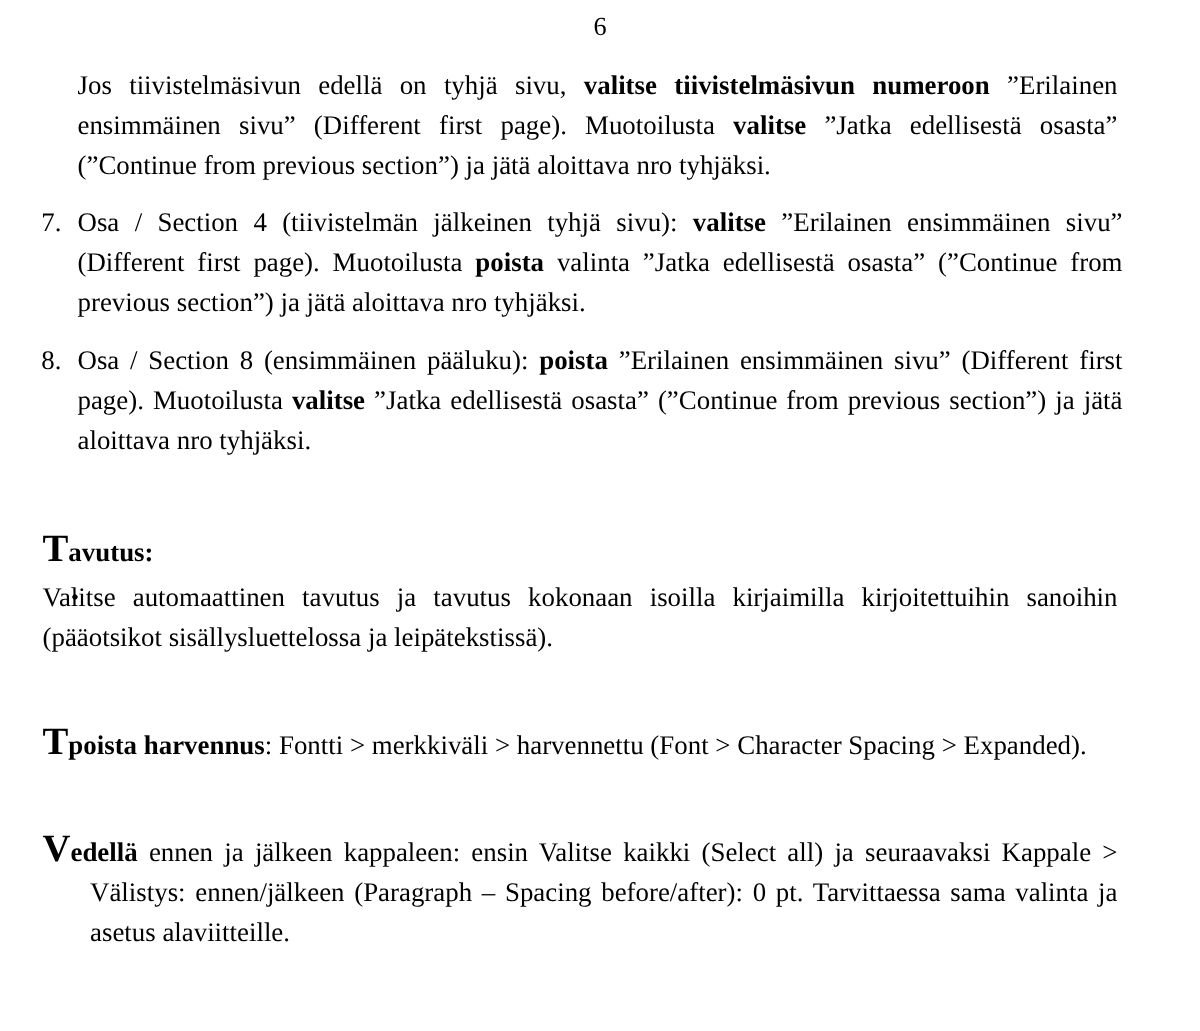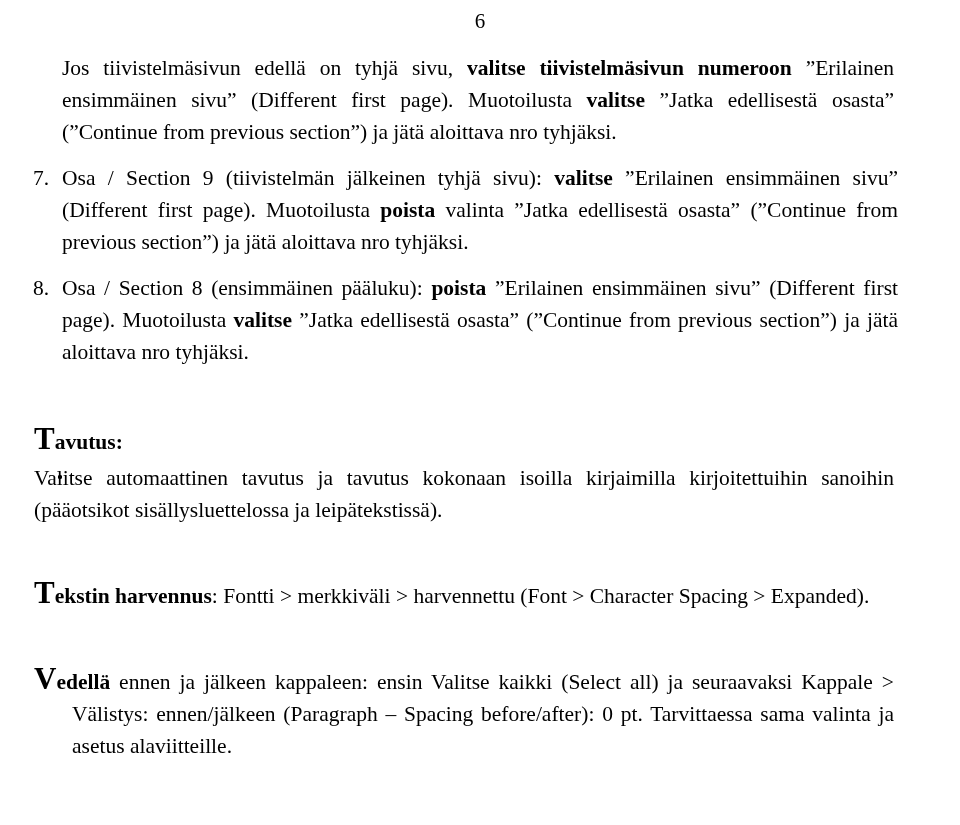--- a/index.html
+++ b/index.html
@@ -122,21 +122,21 @@
 <div class="page">
 
   <div class="page-number">6</div>
 
   <div class="content">
 
     <p class="cont-para"><span>Jos tiivistelmäsivun edellä on tyhjä sivu, </span><b>valitse tiivistelmäsivun numeroon</b><span> ”Erilainen ensimmäinen sivu” (Different first page). Muotoilusta </span><b>valitse</b><span> ”Jatka edellisestä osasta” (”Continue from previous section”) ja jätä aloittava nro tyhjäksi.</span></p>
 
     <ol class="numlist">
       <li>
-        <span class="marker">7.</span><span>Osa / Section 9 (tiivistelmän jälkeinen tyhjä sivu): </span><b>valitse</b><span> ”Erilainen ensimmäinen sivu” (Different first page). Muotoilusta </span><b>poista</b><span> valinta ”Jatka edellisestä osasta” (”Continue from previous section”) ja jätä aloittava nro tyhjäksi.</span>
+        <span class="marker">7.</span><span>Osa / Section 4 (tiivistelmän jälkeinen tyhjä sivu): </span><b>valitse</b><span> ”Erilainen ensimmäinen sivu” (Different first page). Muotoilusta </span><b>poista</b><span> valinta ”Jatka edellisestä osasta” (”Continue from previous section”) ja jätä aloittava nro tyhjäksi.</span>
       </li>
       <li>
         <span class="marker">8.</span><span>Osa / Section 8 (ensimmäinen pääluku): </span><b>poista</b><span> ”Erilainen ensimmäinen sivu” (Different first page). Muotoilusta </span><b>valitse</b><span> ”Jatka edellisestä osasta” (”Continue from previous section”) ja jätä aloittava nro tyhjäksi.</span>
       </li>
     </ol>
 
     <div class="gap-xl"></div>
 
     <p class="sec-head"><span class="dropcap">T</span><span class="hd-bold">avutus</span><span class="hd-bold">:</span></p>
 
@@ -146,20 +146,20 @@
       </li>
       <li>
         <span class="bullet-dot">•</span>
       </li>
     </ul>
 
     <p class="flush-para">Valitse automaattinen tavutus ja tavutus kokonaan isoilla kirjaimilla kirjoitettuihin sanoihin (pääotsikot sisällysluettelossa ja leipätekstissä).</p>
 
     <div class="gap-lg"></div>
 
-    <p class="hang-para"><span class="dropcap">T</span><span class="hd-bold">ekstin harvennus</span><span>:</span><span> Fontti &gt; merkkiväli &gt; harvennettu (Font &gt; Character Spacing &gt; Expanded).</span></p>
+    <p class="hang-para"><span class="dropcap">T</span><span class="hd-bold">poista harvennus</span><span>:</span><span> Fontti &gt; merkkiväli &gt; harvennettu (Font &gt; Character Spacing &gt; Expanded).</span></p>
 
     <div class="gap-lg"></div>
 
     <p class="hang-para"><span class="dropcap">V</span><span class="hd-bold">edellä</span><span> ennen ja jälkeen kappaleen: ensin Valitse kaikki (Select all) ja seuraavaksi Kappale &gt; Välistys: ennen/jälkeen (Paragraph – Spacing before/after): 0 pt. Tarvittaessa sama valinta ja asetus alaviitteille.</span></p>
 
   </div>
 </div>
 
 </body></html>

